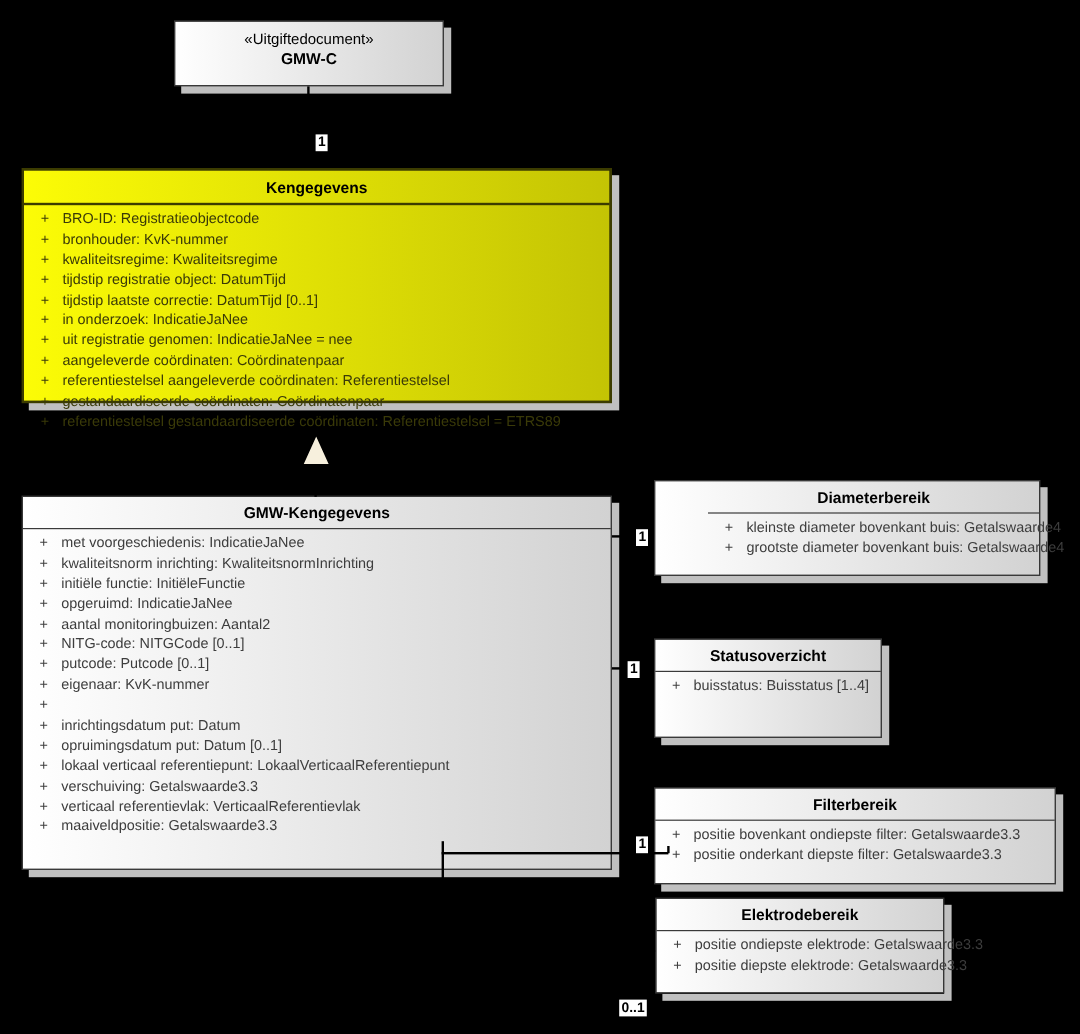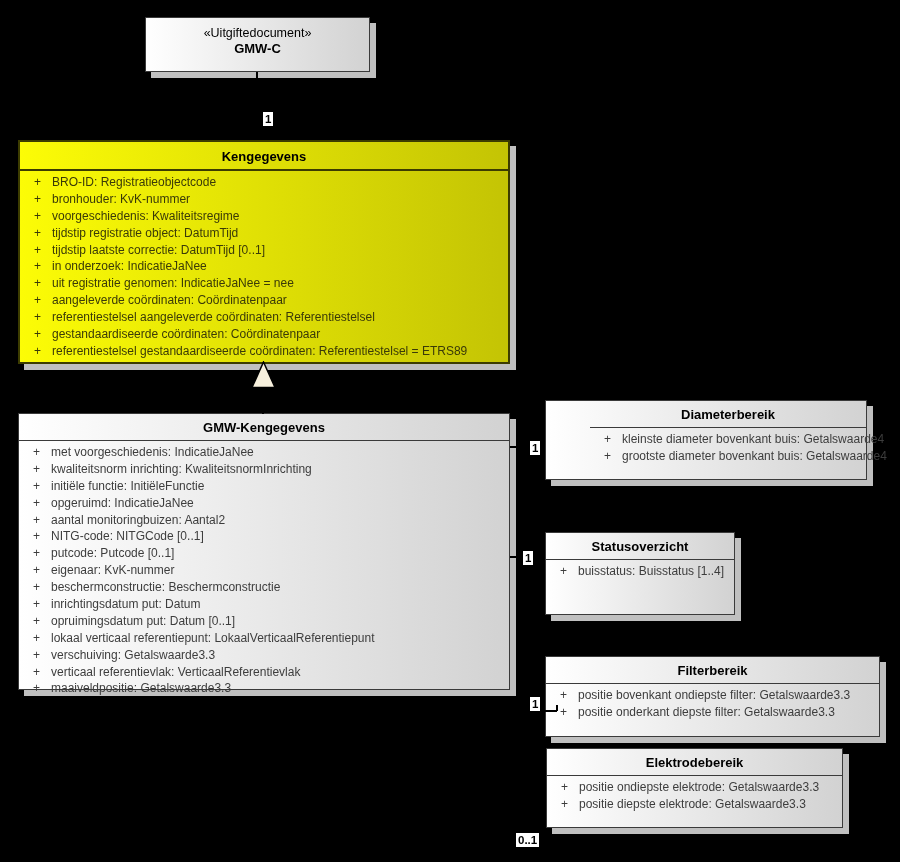--- a/index.html
+++ b/index.html
@@ -58,35 +58,35 @@
   <polygon points="12.5,1 24,26.5 1,26.5" fill="#f7f0dd" stroke="#000000" stroke-width="1.5"></polygon>
 </svg>
 
 <div class="uml-class no-sep" style="left:145px;top:17px;width:225px;height:55px;">
   <div class="class-title">
     <span class="stereotype">«Uitgiftedocument»</span>
     <span>GMW-C</span>
   </div>
 </div>
 
-<div class="uml-class highlight" style="left:18px;top:140px;width:492px;height:224px;">
+<div class="uml-class highlight" style="left:18px;top:140px;width:492px;height:196px;">
   <div class="class-title">Kengegevens</div>
   <div class="attrs">
 
   <div class="attr">
       <span class="vis">+</span>
       <span class="txt">BRO-ID: Registratieobjectcode</span>
     </div>
       <div class="attr">
       <span class="vis">+</span>
       <span class="txt">bronhouder: KvK-nummer</span>
     </div>
       <div class="attr">
       <span class="vis">+</span>
-      <span class="txt">voorgeschiedenis: Kwaliteitsregime</span>
+      <span class="txt">kwaliteitsregime: Kwaliteitsregime</span>
     </div>
       <div class="attr">
       <span class="vis">+</span>
       <span class="txt">tijdstip registratie object: DatumTijd</span>
     </div>
       <div class="attr">
       <span class="vis">+</span>
       <span class="txt">tijdstip laatste correctie: DatumTijd [0..1]</span>
     </div>
       <div class="attr">
@@ -109,21 +109,21 @@
       <span class="vis">+</span>
       <span class="txt">gestandaardiseerde coördinaten: Coördinatenpaar</span>
     </div>
       <div class="attr">
       <span class="vis">+</span>
       <span class="txt">referentiestelsel gestandaardiseerde coördinaten: Referentiestelsel = ETRS89</span>
     </div>
     </div>
 </div>
 
-<div class="uml-class" style="left:18px;top:413px;width:492px;height:277px;">
+<div class="uml-class" style="left:18px;top:413px;width:492px;height:312px;">
   <div class="class-title">GMW-Kengegevens</div>
   <div class="attrs">
 
   <div class="attr">
       <span class="vis">+</span>
       <span class="txt">met voorgeschiedenis: IndicatieJaNee</span>
     </div>
       <div class="attr">
       <span class="vis">+</span>
       <span class="txt">kwaliteitsnorm inrichting: KwaliteitsnormInrichting</span>
@@ -147,21 +147,20 @@
       <div class="attr">
       <span class="vis">+</span>
       <span class="txt">putcode: Putcode [0..1]</span>
     </div>
       <div class="attr">
       <span class="vis">+</span>
       <span class="txt">eigenaar: KvK-nummer</span>
     </div>
       <div class="attr">
       <span class="vis">+</span>
-      <span class="txt">beschermconstructie: Beschermconstructie</span>
     </div>
       <div class="attr">
       <span class="vis">+</span>
       <span class="txt">inrichtingsdatum put: Datum</span>
     </div>
       <div class="attr">
       <span class="vis">+</span>
       <span class="txt">opruimingsdatum put: Datum [0..1]</span>
     </div>
       <div class="attr">
@@ -217,21 +216,21 @@
       <span class="vis">+</span>
       <span class="txt">positie bovenkant ondiepste filter: Getalswaarde3.3</span>
     </div>
       <div class="attr">
       <span class="vis">+</span>
       <span class="txt">positie onderkant diepste filter: Getalswaarde3.3</span>
     </div>
     </div>
 </div>
 
-<div class="uml-class" style="left:546px;top:748px;width:297px;height:80px;">
+<div class="uml-class" style="left:546px;top:748px;width:241px;height:80px;">
   <div class="class-title">Elektrodebereik</div>
   <div class="attrs">
 
   <div class="attr">
       <span class="vis">+</span>
       <span class="txt">positie ondiepste elektrode: Getalswaarde3.3</span>
     </div>
       <div class="attr">
       <span class="vis">+</span>
       <span class="txt">positie diepste elektrode: Getalswaarde3.3</span>

